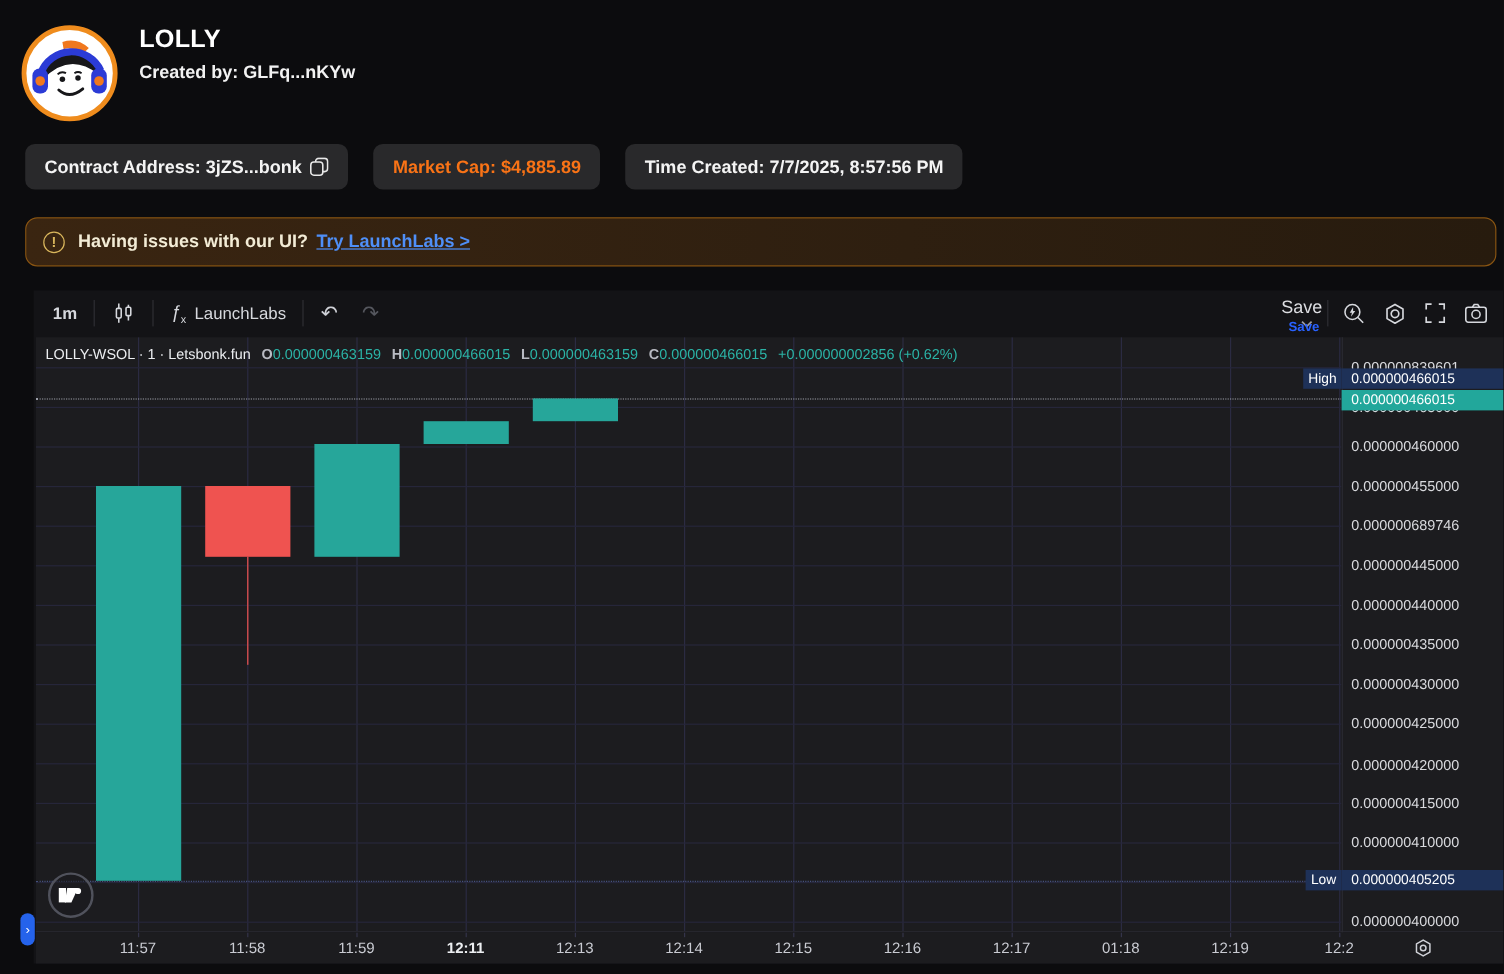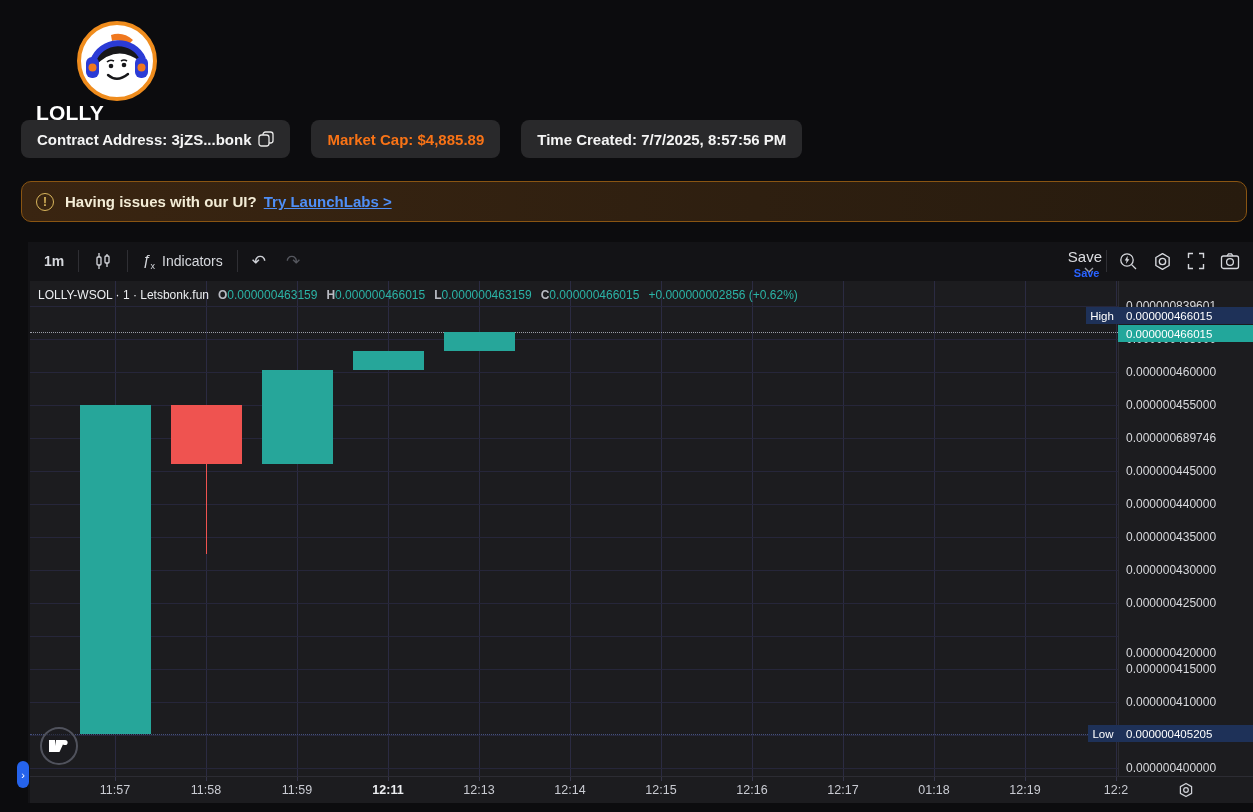--- a/index.html
+++ b/index.html
@@ -1,20 +1,20 @@
 <!DOCTYPE html>
 <html><head>
 <meta charset="utf-8">
 <style>
   html,body{margin:0;padding:0;background:#0c0c0e;}
   body{width:1253px;height:812px;position:relative;overflow:hidden;
        font-family:"Liberation Sans",sans-serif;color:#e8e9ec;}
   svg{display:block}
   
-  .hdr{position:absolute;left:18px;top:21px;display:flex;align-items:center;flex-direction:column;}
+  .hdr{position:absolute;left:18px;top:21px;display:flex;}
   .avatar{width:80px;height:80px;border-radius:50%;background:#fff;
           border:4px solid #ef8c1d;box-sizing:border-box;overflow:hidden;flex:0 0 auto;}
   .hdr-text{margin-left:18px;}
   .hdr-title{font-size:21px;font-weight:700;color:#fff;letter-spacing:.2px;}
   .hdr-sub{font-size:15px;font-weight:600;color:#f2f2f2;margin-top:7px;}
   
   .chips{position:absolute;left:21px;top:120px;display:flex;gap:21px;}
   .chip{background:#29292b;border-radius:8px;height:38px;display:flex;align-items:center;
         padding:0 16px;font-size:15px;font-weight:600;color:#f4f4f4;white-space:nowrap;}
   .chip.mcap{color:#f97316;}
@@ -152,21 +152,21 @@
             <rect x="4" y="6" width="4" height="8" rx="1"></rect>
             <line x1="6" y1="14" x2="6" y2="18"></line>
           <line x1="14" y1="3" x2="14" y2="5"></line>
             <rect x="12" y="5" width="4" height="7" rx="1"></rect>
             <line x1="14" y1="12" x2="14" y2="16"></line>
         </svg>
       </div>
       <div class="tb-sep"></div>
       <div class="tb-btn">
         <span class="fx">ƒ<sub>x</sub></span>
-        <span>Indicators</span>
+        <span>LaunchLabs</span>
       </div>
       <div class="tb-sep"></div>
       <div class="tb-btn undo">↶</div>
       <div class="tb-btn redo">↷</div>
     </div>
     <div class="tb-right">
       <div class="save-wrap">
         <span class="save-main">Save</span>
         <span class="save-tip">Save</span>
         <svg width="22" height="10" viewBox="0 0 22 10" style="margin-left:8px">
@@ -266,21 +266,21 @@
       <div class="ptick" style="top: 25px;">0.000000839601</div>
       <div class="ptick" style="top: 58px;">0.000000465000</div>
       <div class="ptick" style="top: 91px;">0.000000460000</div>
       <div class="ptick" style="top: 124px;">0.000000455000</div>
       <div class="ptick" style="top: 157px;">0.000000689746</div>
       <div class="ptick" style="top: 190px;">0.000000445000</div>
       <div class="ptick" style="top: 223px;">0.000000440000</div>
       <div class="ptick" style="top: 256px;">0.000000435000</div>
       <div class="ptick" style="top: 289px;">0.000000430000</div>
       <div class="ptick" style="top: 322px;">0.000000425000</div>
-      <div class="ptick" style="top: 372px;">0.000000420000</div>
+      <div class="ptick" style="top: 357px;">0.000000420000</div>
       <div class="ptick" style="top: 388px;">0.000000415000</div>
       <div class="ptick" style="top: 421px;">0.000000410000</div>
       <div class="ptick" style="top: 454px;">0.000000405000</div>
       <div class="ptick" style="top: 487px;">0.000000400000</div>
     </div>
   <div class="paxis-border"></div>
   <div class="taxis-border"></div>
   <div class="taxis">
     <div class="tlabels" id="tlabels">
         <div class="ttick" style="left: 85px;"></div>

